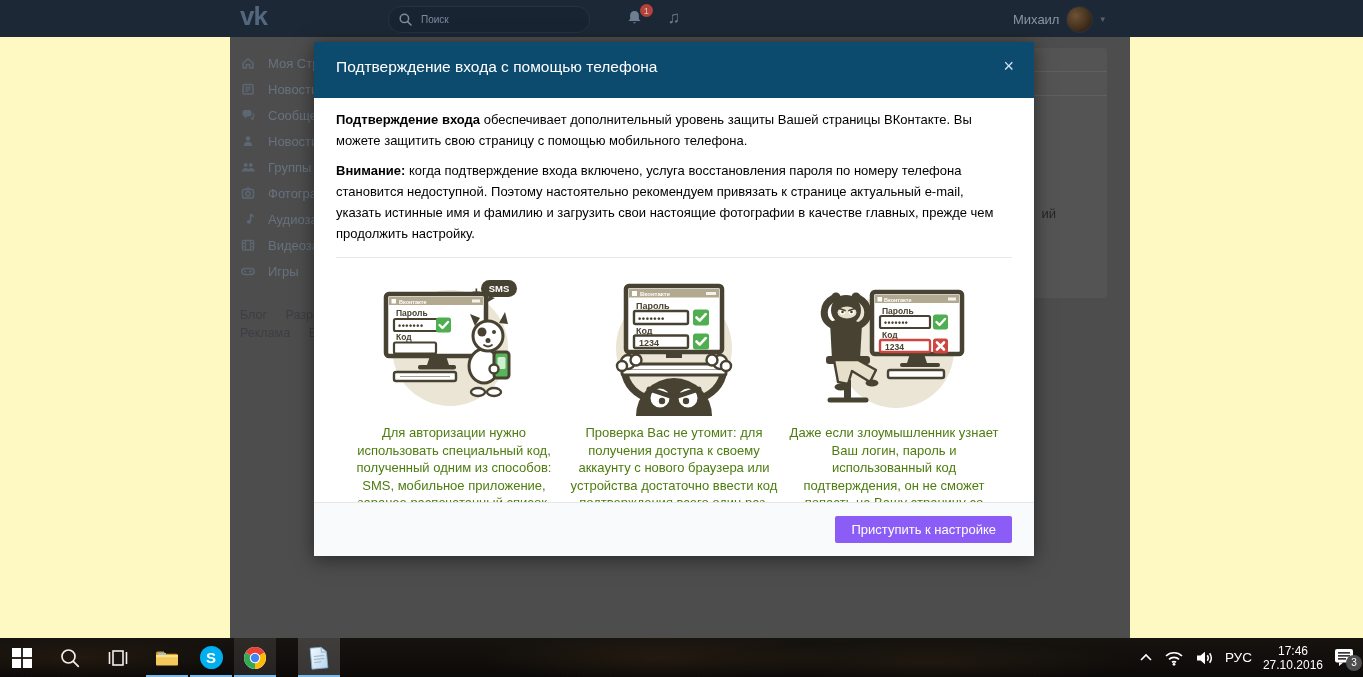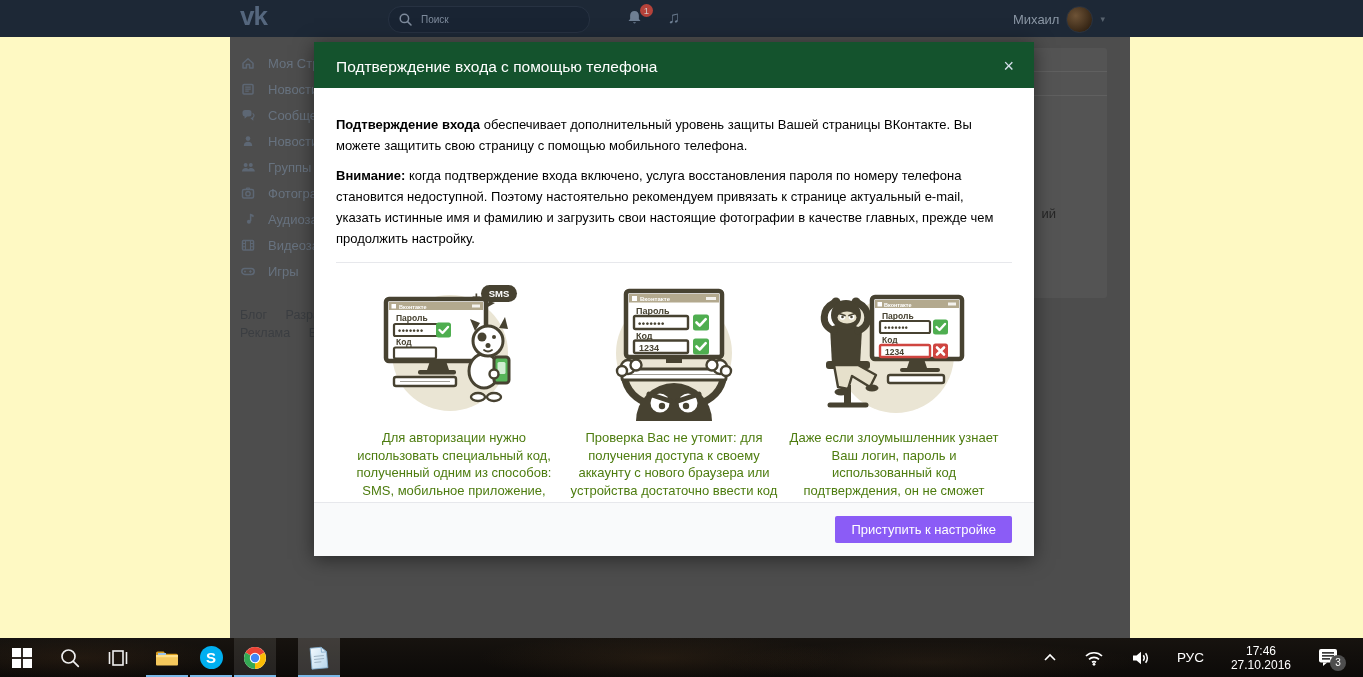--- a/index.html
+++ b/index.html
@@ -30,24 +30,24 @@
   .side-foot{position:absolute;left:240px;color:#3b3e42;font-size:12.5px;white-space:nowrap;}
   .side-foot span{margin-right:15px;cursor:pointer;}
 
   
   .bg-panel{position:absolute;left:555px;top:48px;width:552px;height:250px;background:#545454;border-radius:3px;}
   .bg-panel .row{height:23px;border-bottom:1px solid rgba(255,255,255,0.07);}
   .bg-frag{position:absolute;right:51px;top:158px;color:#262626;font-size:13px;}
 
   
   .modal{position:absolute;left:314px;top:42px;width:720px;height:514px;background:#fff;box-shadow:0 3px 18px rgba(0,0,0,0.5);}
-  .modal-head{height:46px;background:#14532d;position:relative;}
+  .modal-head{height:56px;background:#0c4a6e;position:relative;}
   .modal-title{position:absolute;left:22px;top:0;line-height:50px;color:#fff;font-size:15.5px;}
   .modal-close{position:absolute;right:16px;top:0;line-height:48px;color:#d6e0ec;font-size:18px;cursor:pointer;padding:0 4px;}
-  .modal-body{padding:26px 22px 0;}
+  .modal-body{padding:11px 22px 0;}
   .modal-body p{margin:0;font-size:13px;line-height:21px;color:#000;}
   .modal-body p + p{margin-top:9px;}
   .mdivider{border-bottom:1px solid #e7e8ec;margin-top:13px;}
   .features{display:flex;padding:12px 8px 0;}
   .feature{flex:1;text-align:center;}
   .feature .cap{font-size:13px;line-height:17.5px;color:#4d7c0f;max-width:234px;margin:4px auto 0;}
   .modal-foot{position:absolute;left:0;bottom:0;width:100%;height:54px;background:#f9fafb;border-top:1px solid #e7e8ec;display:flex;align-items:center;justify-content:flex-end;box-sizing:border-box;padding-right:22px;}
   .btn-primary{background:#8b5cf6;color:#fff;font-size:13px;font-family:"Liberation Sans",sans-serif;border:none;border-radius:2px;padding:6px 16px;cursor:pointer;}
   .ill text{font-family:"Liberation Sans",sans-serif;}
 
@@ -59,21 +59,21 @@
       radial-gradient(ellipse 220px 30px at 80px 20px, rgba(110,70,35,0.18), transparent 70%),
       linear-gradient(180deg,#17130f,#0c0a08);
     }
   .tb-btn{position:absolute;top:0;width:44px;height:39px;display:flex;align-items:center;justify-content:center;cursor:pointer;}
   .tb-app{position:absolute;top:0;width:42px;height:39px;display:flex;align-items:center;justify-content:center;cursor:pointer;}
   .tb-underline{position:absolute;left:0;bottom:0;width:100%;height:2px;background:#79b8e8;}
   .tile-active{background:rgba(255,255,255,0.10);}
   .tile-active2{background:rgba(255,255,255,0.18);}
   .skype-circle{width:23px;height:23px;border-radius:50%;background:#00aff0;color:#fff;font-weight:bold;font-size:15px;display:flex;align-items:center;justify-content:center;}
   .notepad-rot{transform:rotate(-5deg);}
-  .tray{position:absolute;right:0;top:0;height:39px;display:flex;align-items:center;gap:27px;padding-right:24px;}
+  .tray{position:absolute;right:0;top:0;height:39px;display:flex;align-items:center;gap:11px;padding-right:8px;}
   .tray-item{display:flex;align-items:center;justify-content:center;cursor:pointer;}
   .tray-lang{color:#fff;font-size:13.5px;}
   .tray-clock{color:#fff;font-size:12px;line-height:14px;text-align:center;cursor:pointer;}
   .action-wrap{position:relative;cursor:pointer;}
   .action-badge{position:absolute;right:-7px;bottom:-4px;width:16px;height:16px;border-radius:50%;background:#4e4e4e;color:#fff;font-size:10px;line-height:16px;text-align:center;}
 </style>
 </head>
 <body>
 
 <div id="stage">

